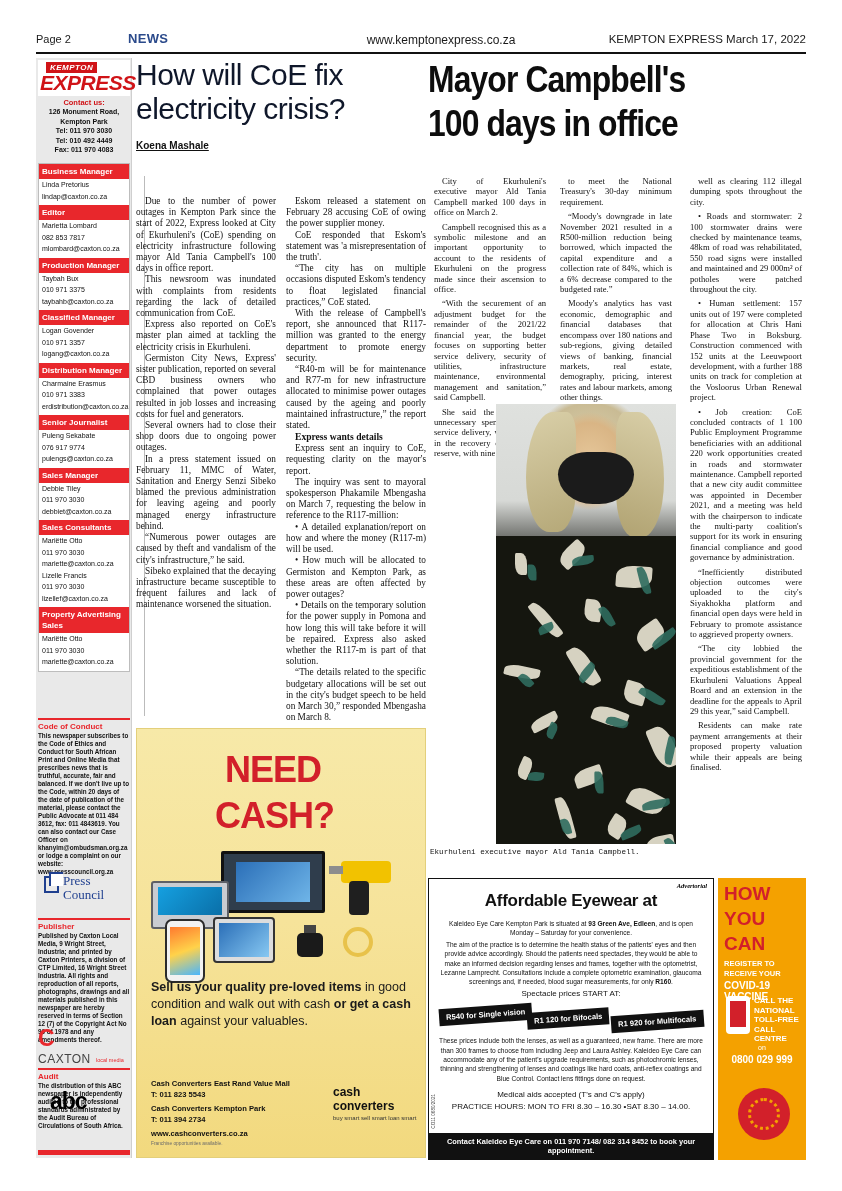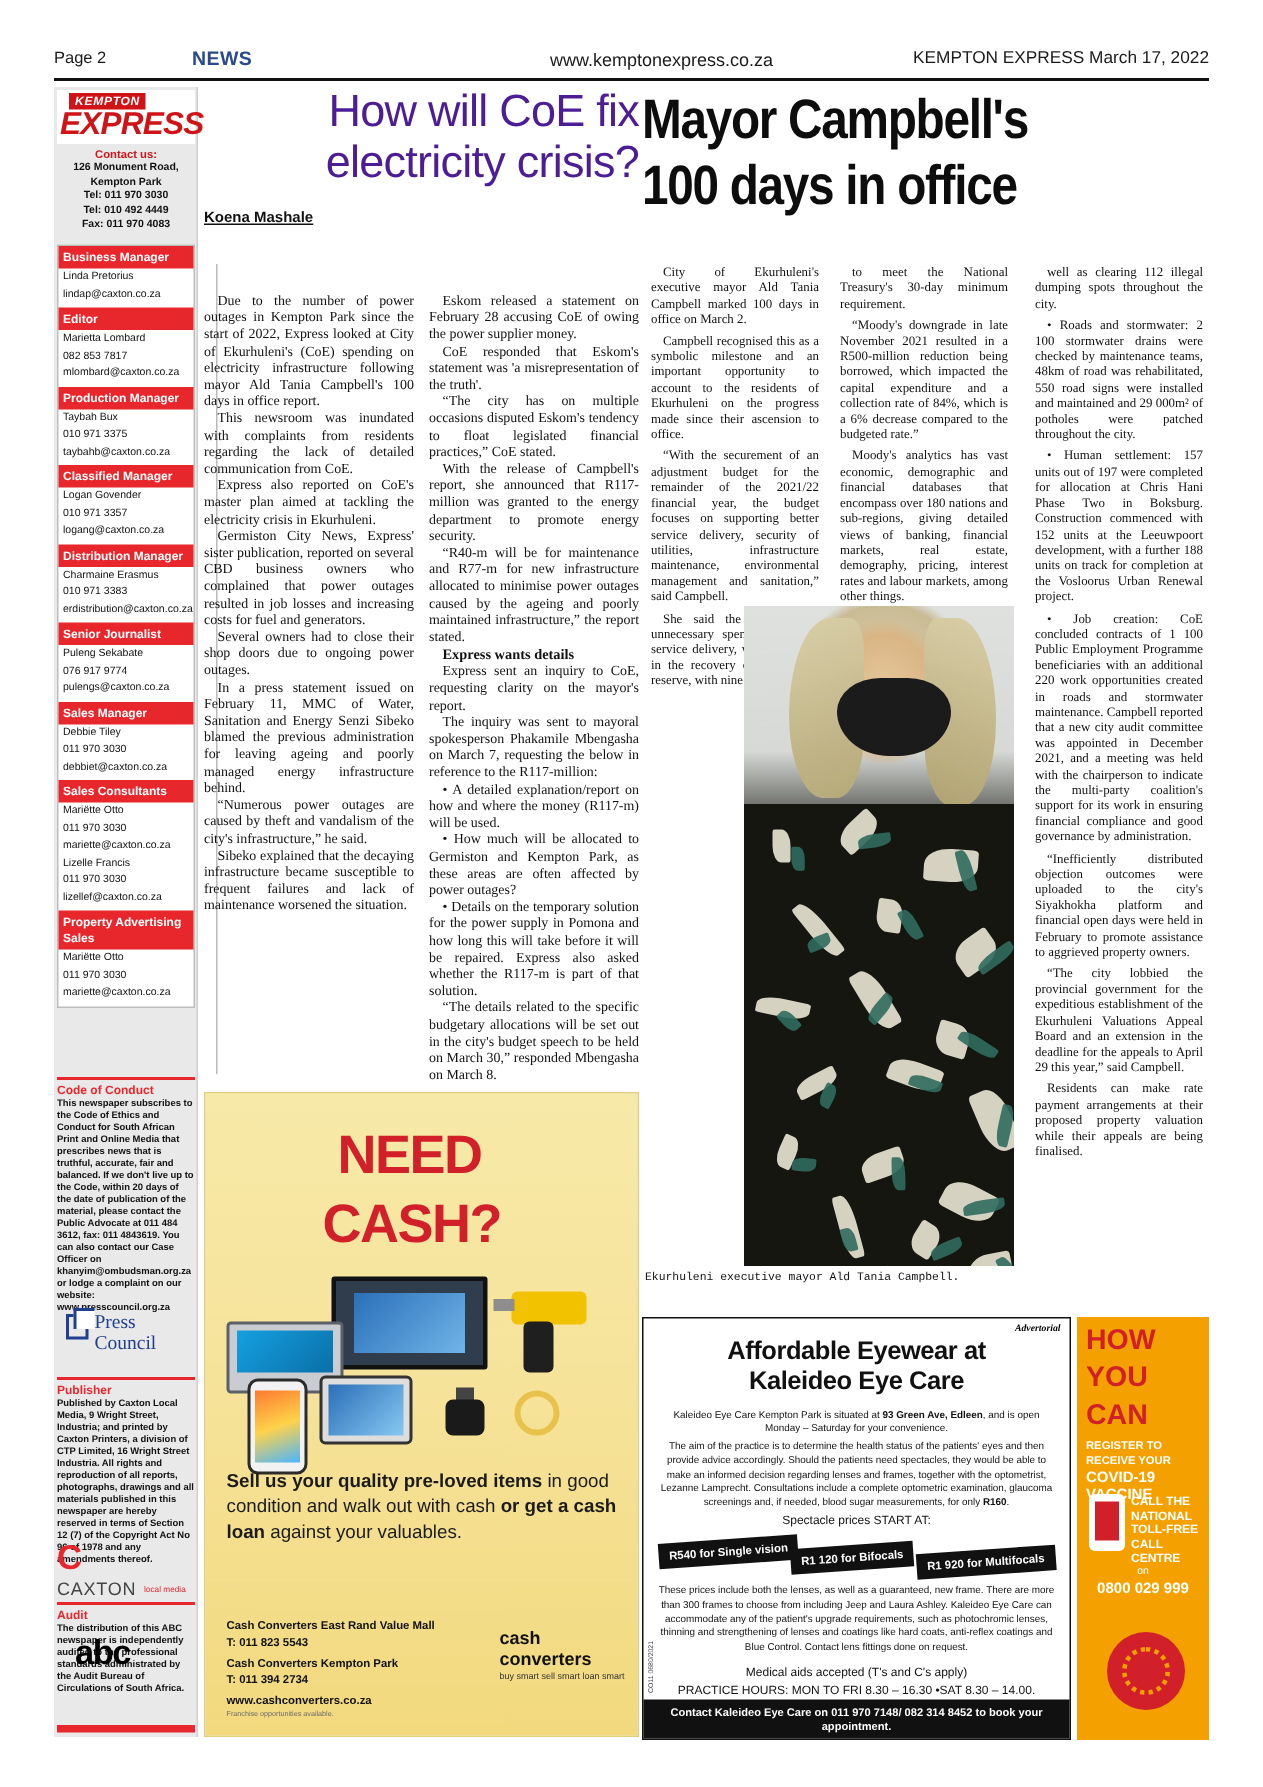--- a/index.html
+++ b/index.html
@@ -105,21 +105,21 @@
     font-family:"Liberation Sans", sans-serif; font-weight:bold;
     font-size:23px; color:#000000; letter-spacing:-1px;
   }
   .rail-foot { position:absolute; left:38px; top:1150px; width:92px; height:5px; background:#e8272c; }
 
   
   .artA { position:absolute; left:136px; top:58px; width:290px; }
   .artA-head {
     font-family:"Liberation Sans", sans-serif;
     font-size:30px; line-height:34px; font-weight:normal;
-    color:#4c1d95; letter-spacing:-0.5px;text-align:right;
+    color:#0f172a; letter-spacing:-0.5px;
   }
   .byline {
     margin-top:14px;
     font-family:"Liberation Sans", sans-serif; font-weight:bold;
     font-size:10px; text-decoration:underline; color:#111;
   }
   .colwrap { position:absolute; left:136px; top:176px; width:290px; height:540px; }
   .col { position:absolute; top:0; width:140px; }
   .colL { left:0; }
   .colR { left:150px; }
@@ -559,21 +559,20 @@
     <div class="cc-logo">
       <div class="cc-l1">cash converters</div>
       <div class="cc-l2">buy smart sell smart loan smart</div>
     </div>
     <div class="cc-note">Franchise opportunities available.</div>
   </div>
 
   <div class="adEye">
     <div class="adv-label">Advertorial</div>
     <div class="eye-h">Affordable Eyewear at</div>
-    <div class="eye-h" style="margin-top:0">Kaleideo Eye Care</div>
     <div class="eye-body">
       <span>Kaleideo Eye Care Kempton Park is situated at </span><b>93 Green Ave, Edleen</b><span>, and is open Monday – Saturday for your convenience.</span>
     </div>
     <div class="eye-body" style="margin-top:2px">
       <span>The aim of the practice is to determine the health status of the patients' eyes and then provide advice accordingly. Should the patients need spectacles, they would be able to make an informed decision regarding lenses and frames, together with the optometrist, Lezanne Lamprecht. Consultations include a complete optometric examination, glaucoma screenings and, if needed, blood sugar measurements, for only </span><b>R160</b><span>.</span>
     </div>
     <div class="eye-body" style="margin-top:2px;font-size:8px">Spectacle prices START AT:</div>
     <div class="price-row">
       <span class="price-tag pt1">R540 for Single vision</span>
       <span class="price-tag pt2">R1 120 for Bifocals</span>

